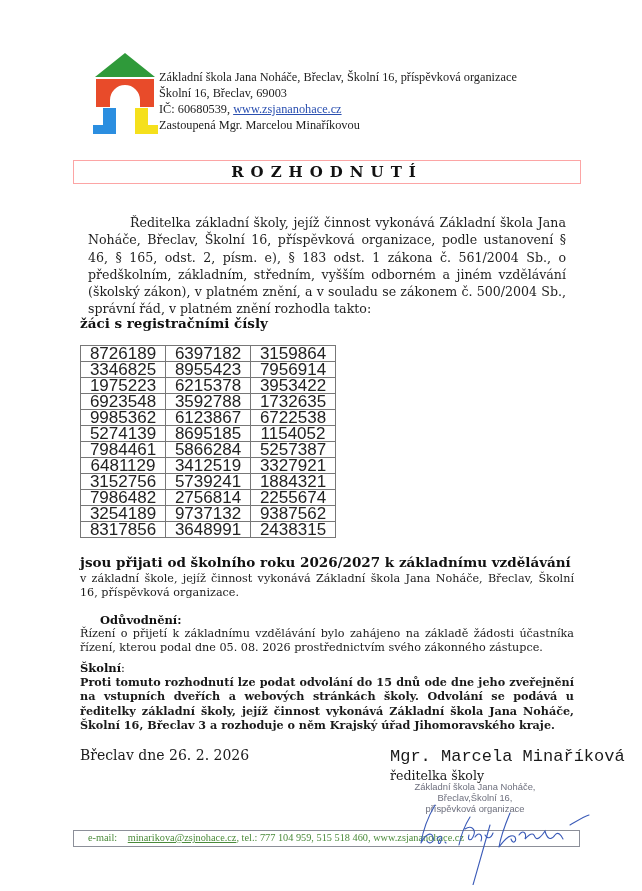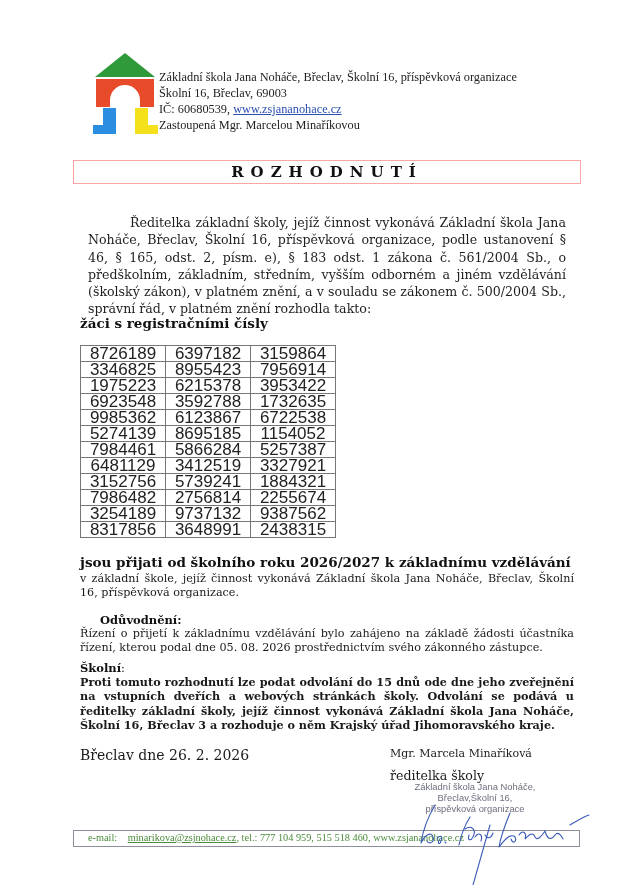--- a/index.html
+++ b/index.html
@@ -30,21 +30,21 @@
   .admit-heading { left: 80px; top: 554px; font-size: 13.5px; }
   .admit-text { left: 80px; top: 572px; width: 494px; font-size: 11.2px; line-height: 14px; text-align: justify; }
 
   .just-heading { left: 80px; top: 613px; font-size: 11.5px; margin-left: 20px; }
   .just-text { left: 80px; top: 627px; width: 494px; font-size: 11.2px; line-height: 14px; text-align: justify; }
 
   .inst-heading { left: 80px; top: 661px; font-size: 11.5px; }
   .inst-text { left: 80px; top: 675px; width: 494px; font-size: 11.2px; line-height: 14.3px; text-align: justify; font-weight: bold; }
 
   .place-date { left: 80px; top: 747px; font-size: 14px; }
-  .signer-name { left: 390px; top: 747px; font-size: 11px; }
+  .signer-name { left: 390px; top: 747px; font-size: 17px; font-family: Liberation Mono, monospace; }
   .signer-role { left: 390px; top: 768px; font-size: 12.6px; }
 
   
   .stamp { left: 405px; top: 781px; width: 140px; font-family: "Liberation Sans", sans-serif; font-size: 9.4px; line-height: 11px; color: #6d6f7d; text-align: center; }
   .stamp span { display: block; }
 
   .signature { left: 395px; top: 795px; width: 200px; height: 90px; }
 
   
   .footer-box { left: 73px; top: 830px; width: 507px; height: 17px; border: 1px solid #8c8f99; box-sizing: border-box; }

